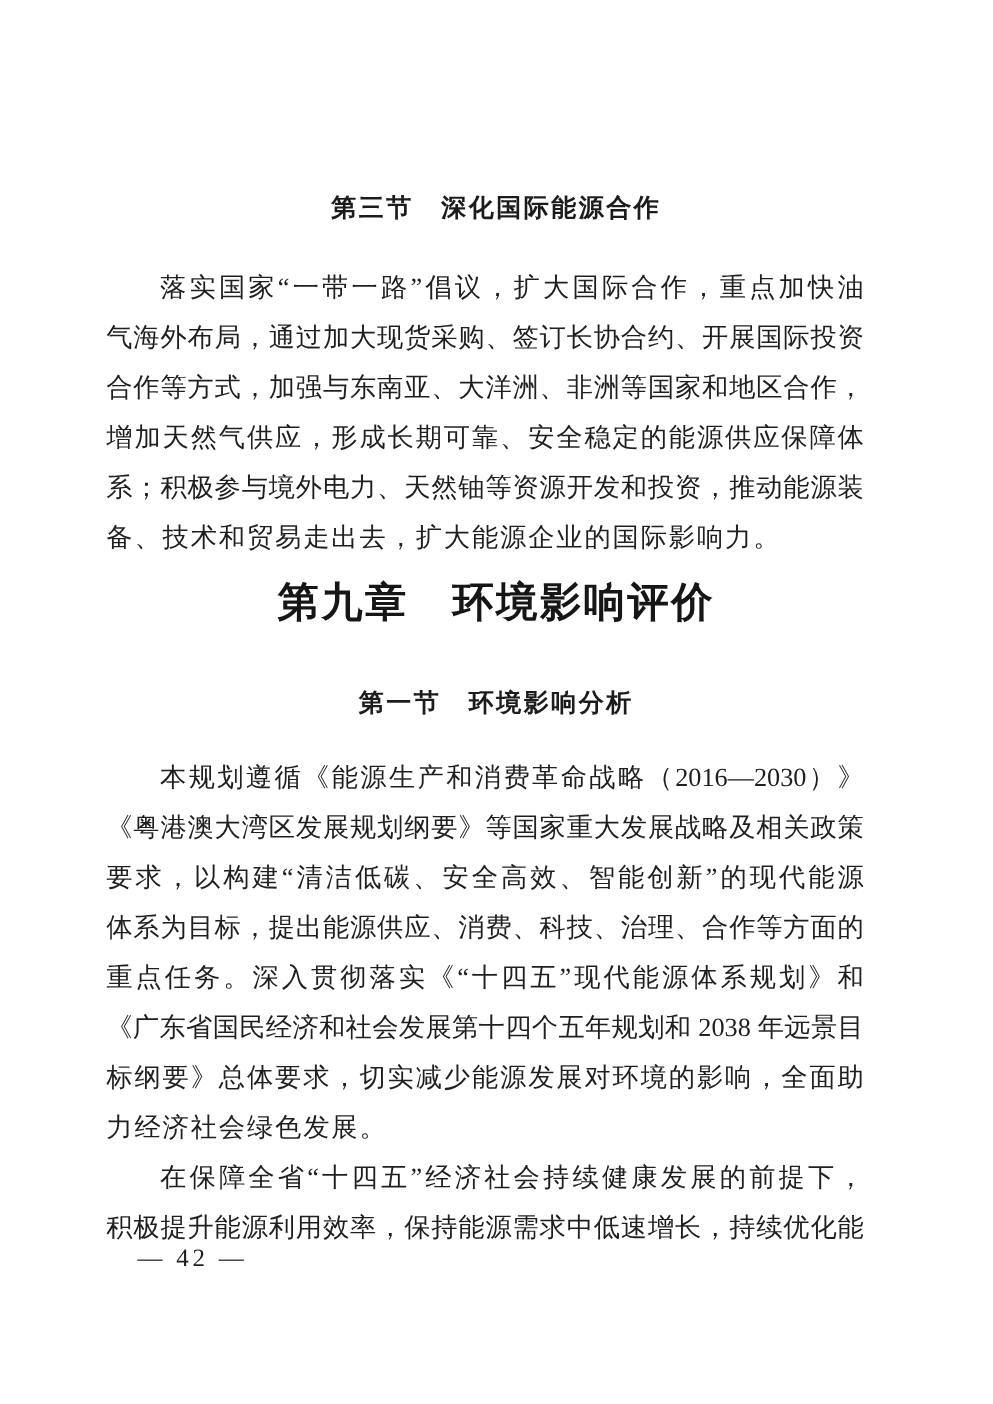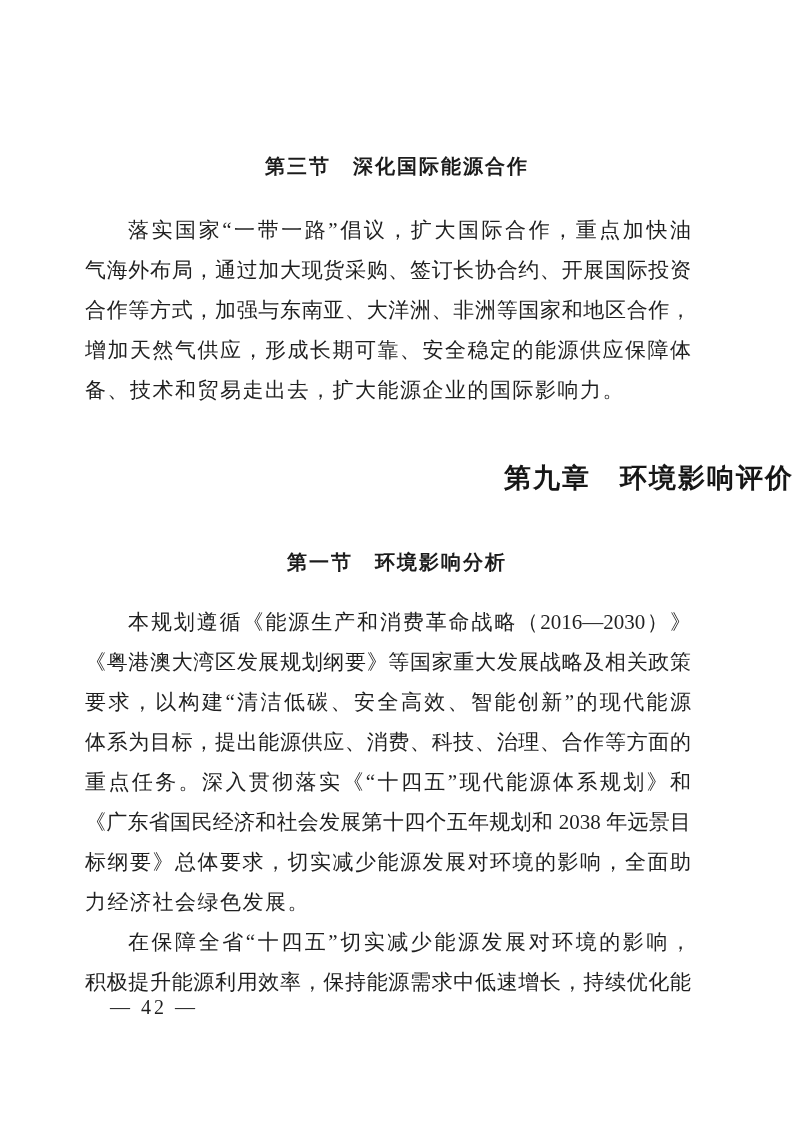--- a/index.html
+++ b/index.html
@@ -24,24 +24,24 @@
     font-family: "Liberation Sans", "DejaVu Sans", sans-serif;
     font-weight: bold;
     font-size: 20px;
     letter-spacing: 2px;
     color: #1c1c1c;
   }
   .heading-chapter {
     position: absolute;
     left: 0;
     width: 794px;
-    text-align: right;
+    text-align: center;
     font-family: "Liberation Serif", "DejaVu Serif", serif;
     font-weight: bold;
-    font-size: 27px;
+    font-size: 33px;
     letter-spacing: 2px;
     color: #161616;
   }
   .para {
     position: absolute;
     left: 85px;
     width: 606px;
   }
   .line {
     height: 40px;
@@ -80,38 +80,39 @@
 
 <div class="page">
 
   <div id="heading-1" class="heading-section">第三节　深化国际能源合作</div>
 
   <div id="para-1" class="para">
     <div class="line indent">落实国家“一带一路”倡议，扩大国际合作，重点加快油</div>
     <div class="line">气海外布局，通过加大现货采购、签订长协合约、开展国际投资</div>
     <div class="line">合作等方式，加强与东南亚、大洋洲、非洲等国家和地区合作，</div>
     <div class="line">增加天然气供应，形成长期可靠、安全稳定的能源供应保障体</div>
+    <div class="line">系；积极参与境外电力、天然铀等资源开发和投资，推动能源装</div>
     <div class="line lastline">备、技术和贸易走出去，扩大能源企业的国际影响力。</div>
   </div>
 
   <div id="chapter-heading" class="heading-chapter">第九章　环境影响评价</div>
 
   <div id="heading-2" class="heading-section">第一节　环境影响分析</div>
 
   <div id="para-2" class="para">
     <div class="line indent">本规划遵循《能源生产和消费革命战略（2016—2030）》</div>
     <div class="line">《粤港澳大湾区发展规划纲要》等国家重大发展战略及相关政策</div>
     <div class="line">要求，以构建“清洁低碳、安全高效、智能创新”的现代能源</div>
     <div class="line">体系为目标，提出能源供应、消费、科技、治理、合作等方面的</div>
     <div class="line">重点任务。深入贯彻落实《“十四五”现代能源体系规划》和</div>
     <div class="line">《广东省国民经济和社会发展第十四个五年规划和 2038 年远景目</div>
     <div class="line">标纲要》总体要求，切实减少能源发展对环境的影响，全面助</div>
     <div class="line lastline">力经济社会绿色发展。</div>
   </div>
 
   <div id="para-3" class="para">
-    <div class="line indent">在保障全省“十四五”切实减少能源发展对环境的影响，</div>
+    <div class="line indent">在保障全省“十四五”经济社会持续健康发展的前提下，</div>
     <div class="line">积极提升能源利用效率，保持能源需求中低速增长，持续优化能</div>
   </div>
 
   <div class="footer">— 42 —</div>
 
 </div>
 
 </body></html>

